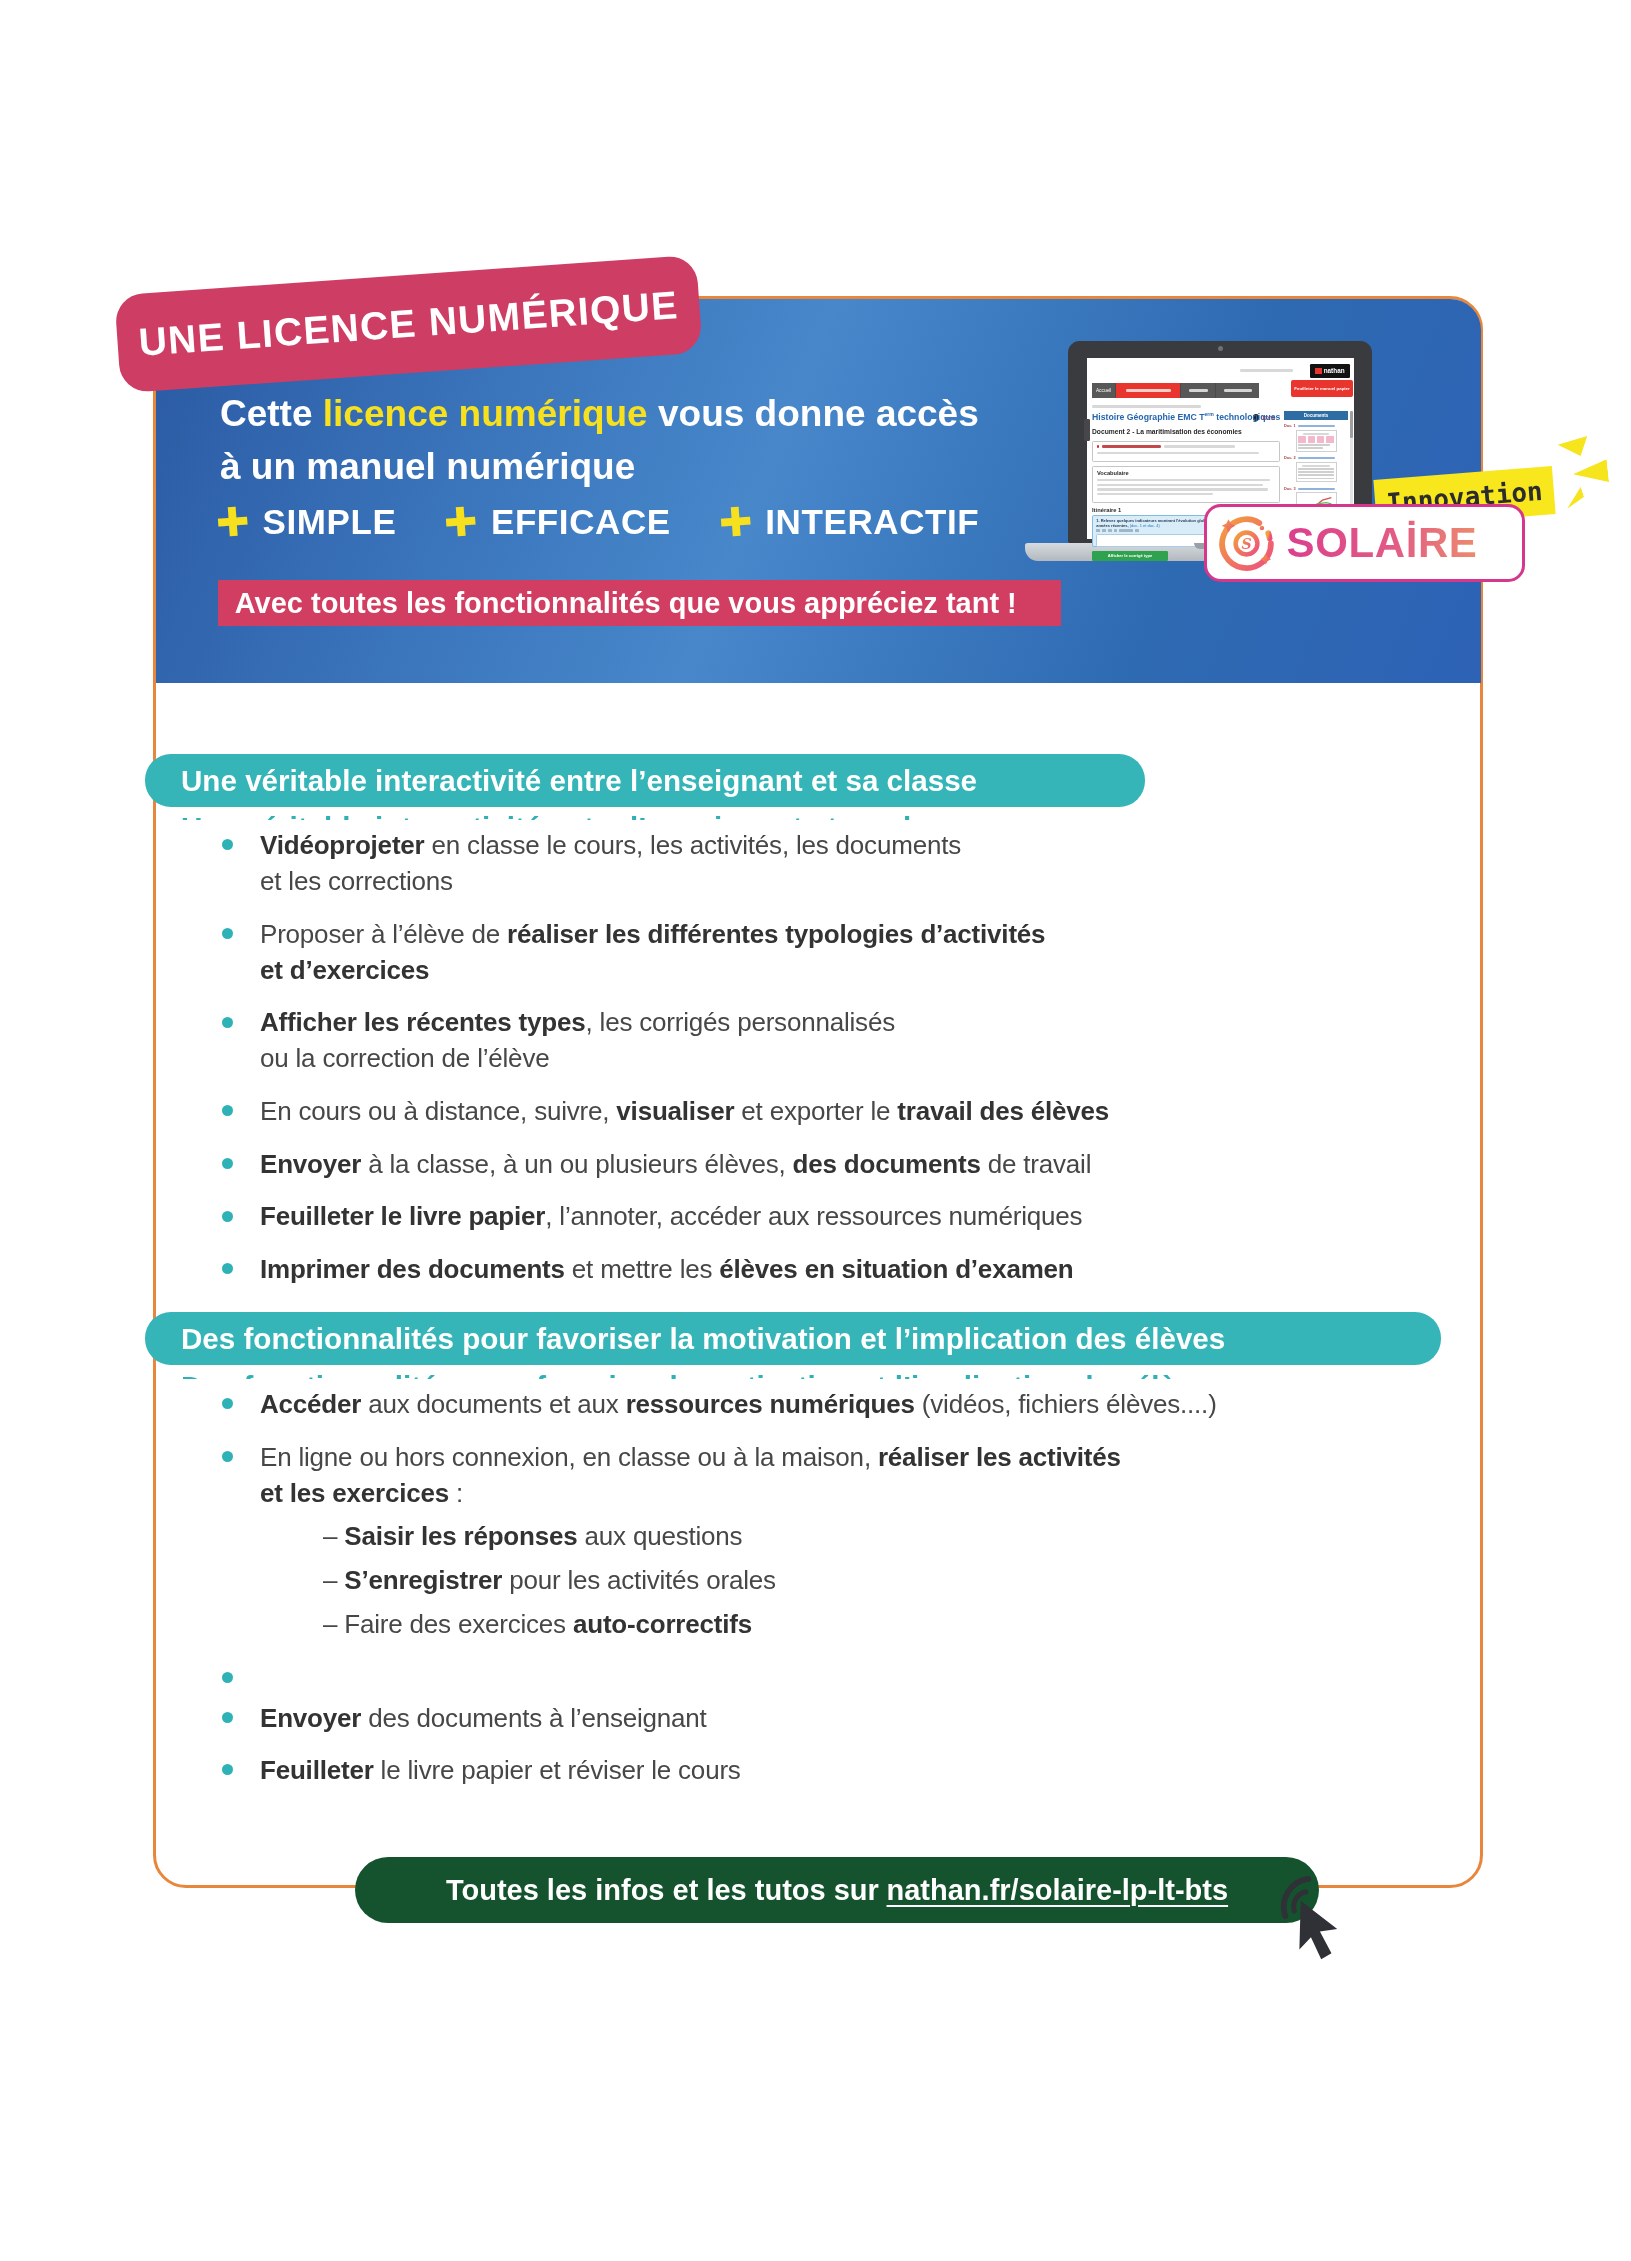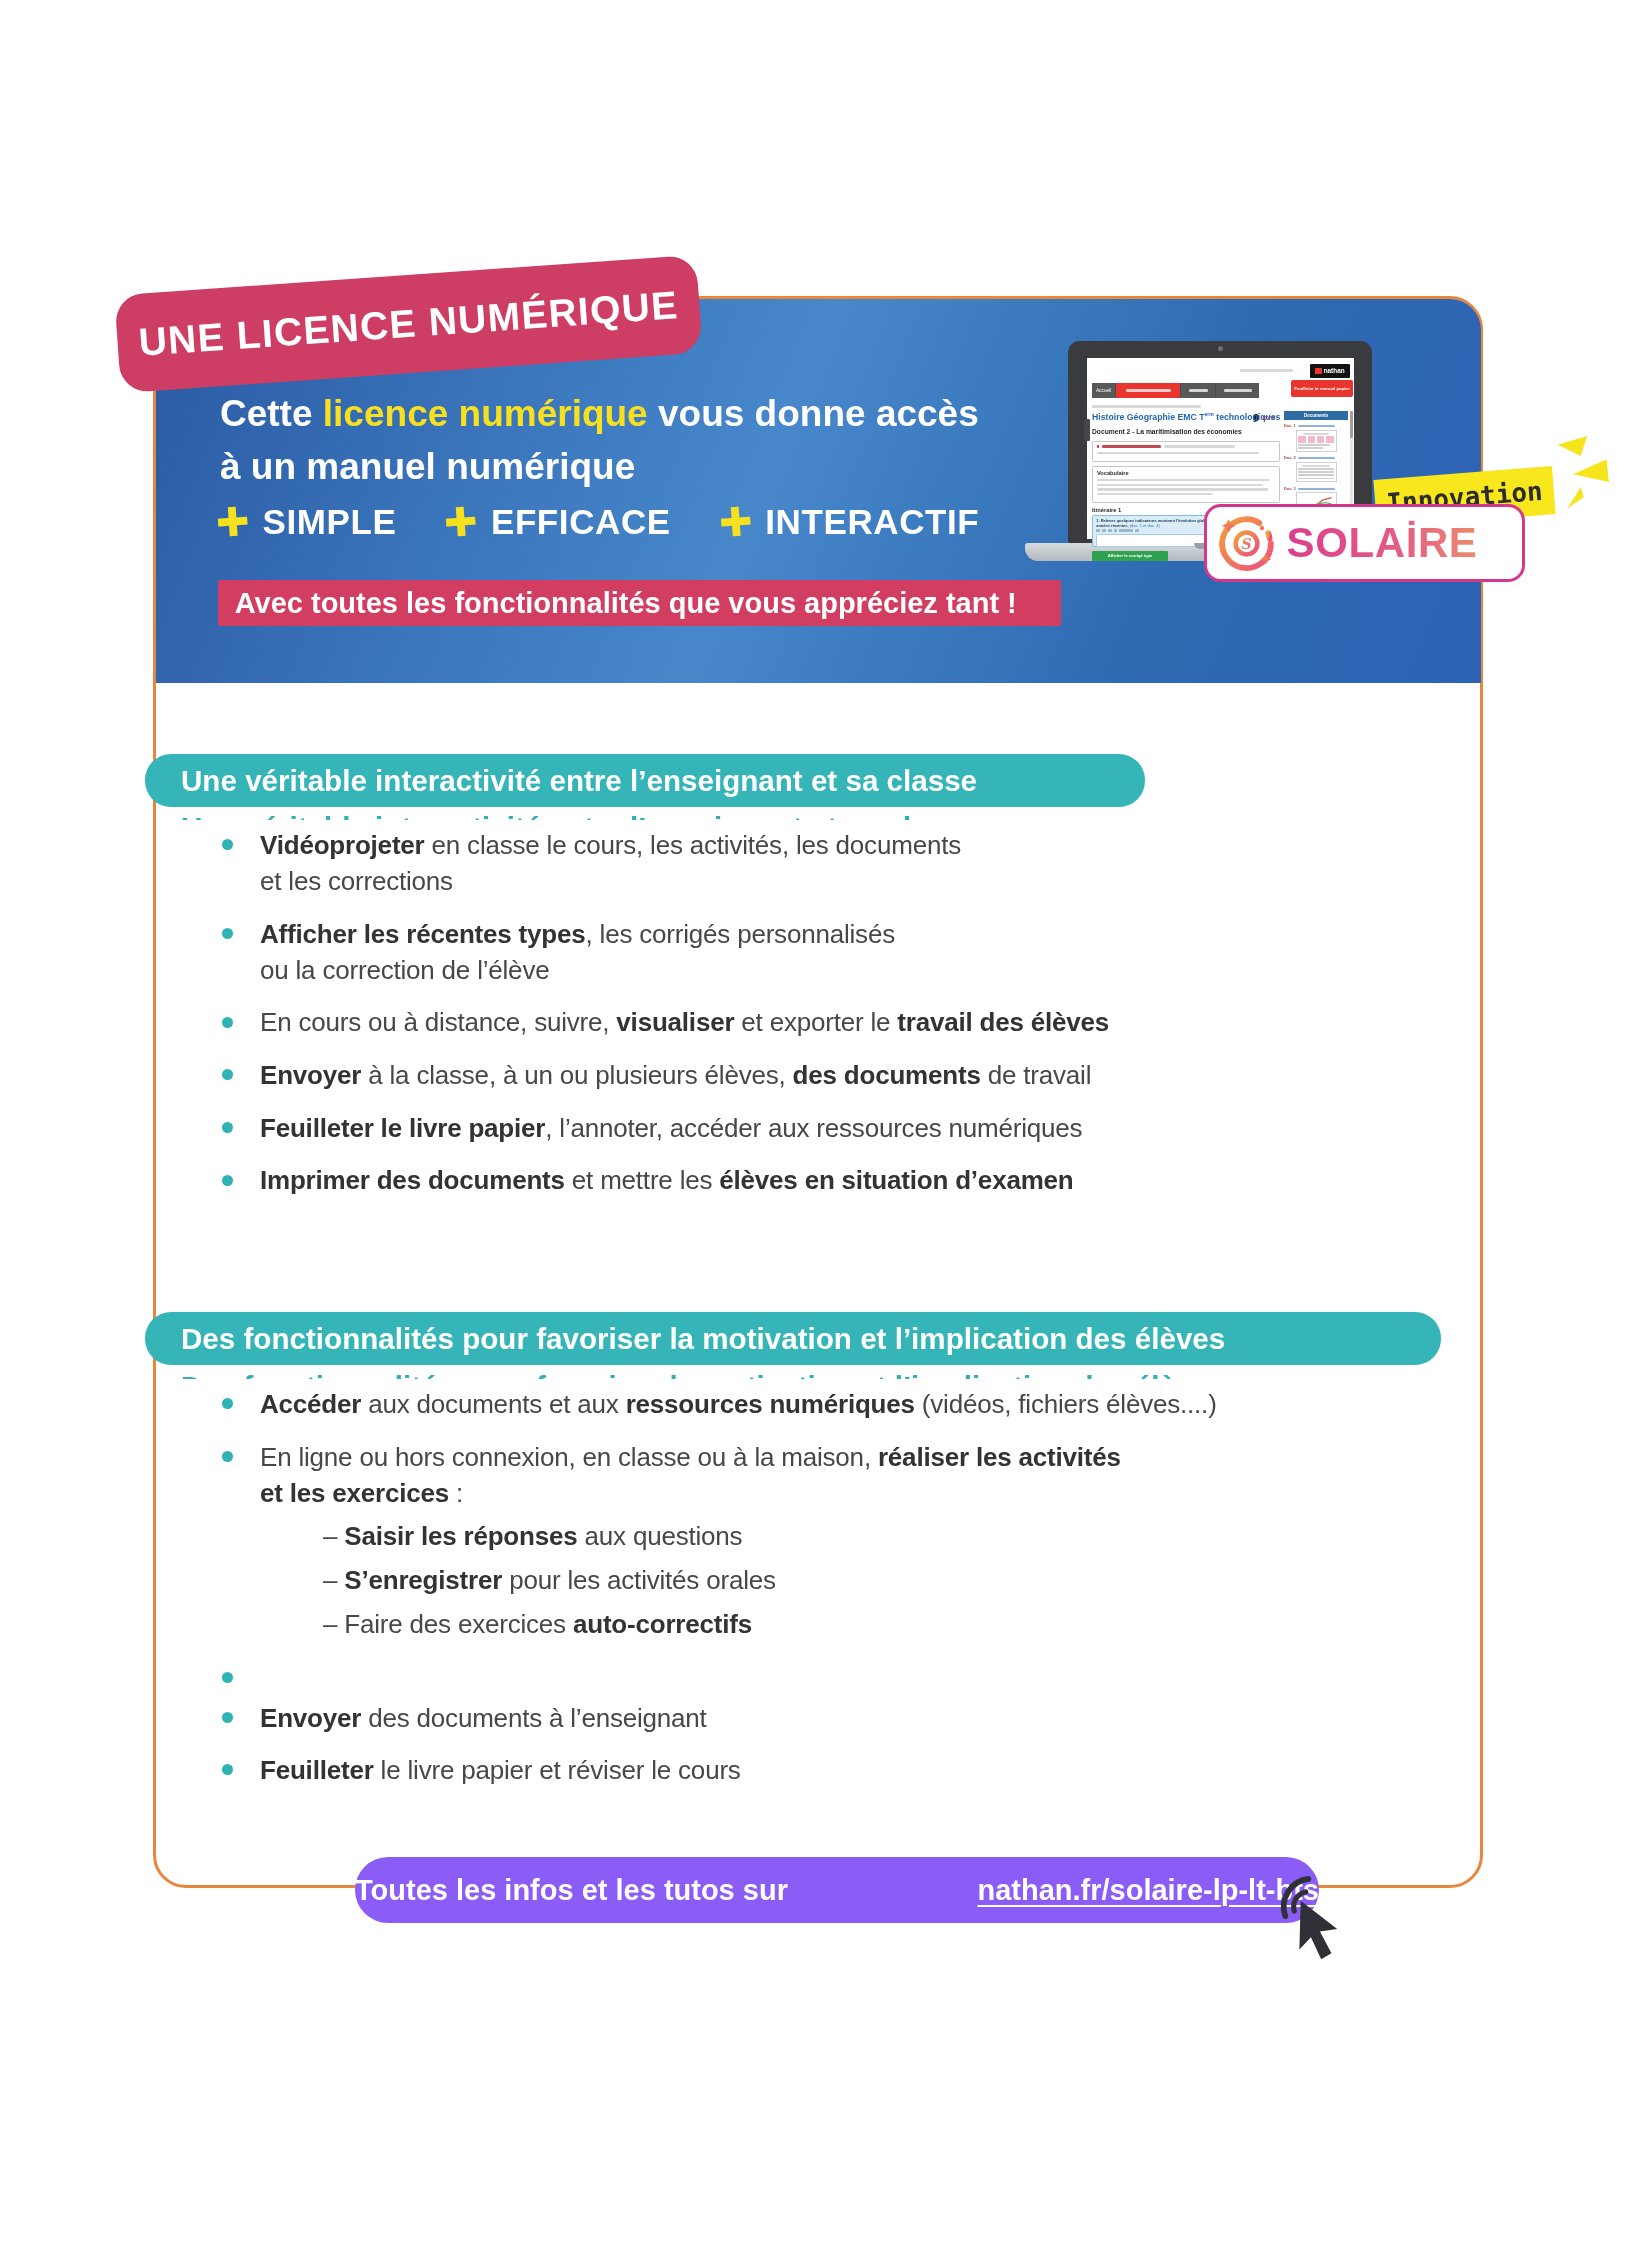--- a/index.html
+++ b/index.html
@@ -112,22 +112,22 @@
   .blist2{left:222px;top:1386px;width:1221px;}
   .item{display:flex;gap:27px;margin-bottom:16.7px;}
   .dot{flex:0 0 auto;width:11px;height:11px;border-radius:50%;background:#2fb2b6;margin-top:12.2px;}
   .itext{font-size:26px;line-height:36px;color:#474747;font-weight:500;letter-spacing:-0.2px;}
   .itext .b{font-weight:800;color:#333;}
   .sublist{margin:7.7px 0 1.3px 63px;}
   .subitem{font-size:26px;line-height:36px;color:#474747;font-weight:500;margin-top:7.7px;letter-spacing:-0.2px;}
   .subitem .b{font-weight:800;color:#333;}
 
   
-  .cta{left:355px;top:1857px;width:964px;height:66px;background:#8b5cf6;border-radius:33px;z-index:15;
-       display:flex;align-items:center;justify-content:space-between;gap:7.7px;}
+  .cta{left:355px;top:1857px;width:964px;height:66px;background:#14532d;border-radius:33px;z-index:15;
+       display:flex;align-items:center;justify-content:center;gap:7.7px;}
   .cta span{color:#fff;font-size:29px;font-weight:800;white-space:nowrap;}
   .cta a{color:#fff;font-size:29px;font-weight:800;text-decoration:underline;text-decoration-thickness:1.9px;
          text-underline-offset:5.1px;white-space:nowrap;}
   .cursor{left:1275px;top:1875px;z-index:40;}
 </style>
 </head>
 <body>
 
 <div id="page">
 
@@ -301,20 +301,24 @@
   <div class="abs pill pill1">
     <span>Une véritable interactivité entre l’enseignant et sa classe</span>
   </div>
   <div class="abs bullets blist1" id="list0">
       <div class="item">
         <span class="dot"></span>
         <div class="itext"><span class="b">Vidéoprojeter</span><span> en classe le cours, les activités, les documents</span><br><span>et les corrections</span></div>
       </div>
       <div class="item">
         <span class="dot"></span>
+        <div class="itext"><span>Proposer à l’élève de </span><span class="b">réaliser les différentes typologies d’activités</span><br><span class="b">et d’exercices</span></div>
+      </div>
+      <div class="item">
+        <span class="dot"></span>
         <div class="itext"><span class="b">Afficher les récentes types</span><span>, les corrigés personnalisés</span><br><span>ou la correction de l’élève</span></div>
       </div>
       <div class="item">
         <span class="dot"></span>
         <div class="itext"><span>En cours ou à distance, suivre, </span><span class="b">visualiser</span><span> et exporter le </span><span class="b">travail des élèves</span></div>
       </div>
       <div class="item">
         <span class="dot"></span>
         <div class="itext"><span class="b">Envoyer</span><span> à la classe, à un ou plusieurs élèves, </span><span class="b">des documents</span><span> de travail</span></div>
       </div>

